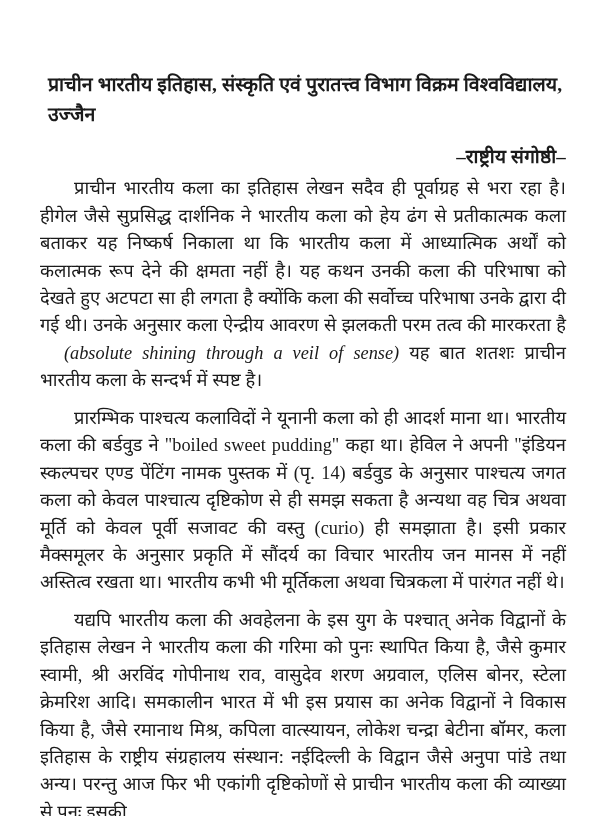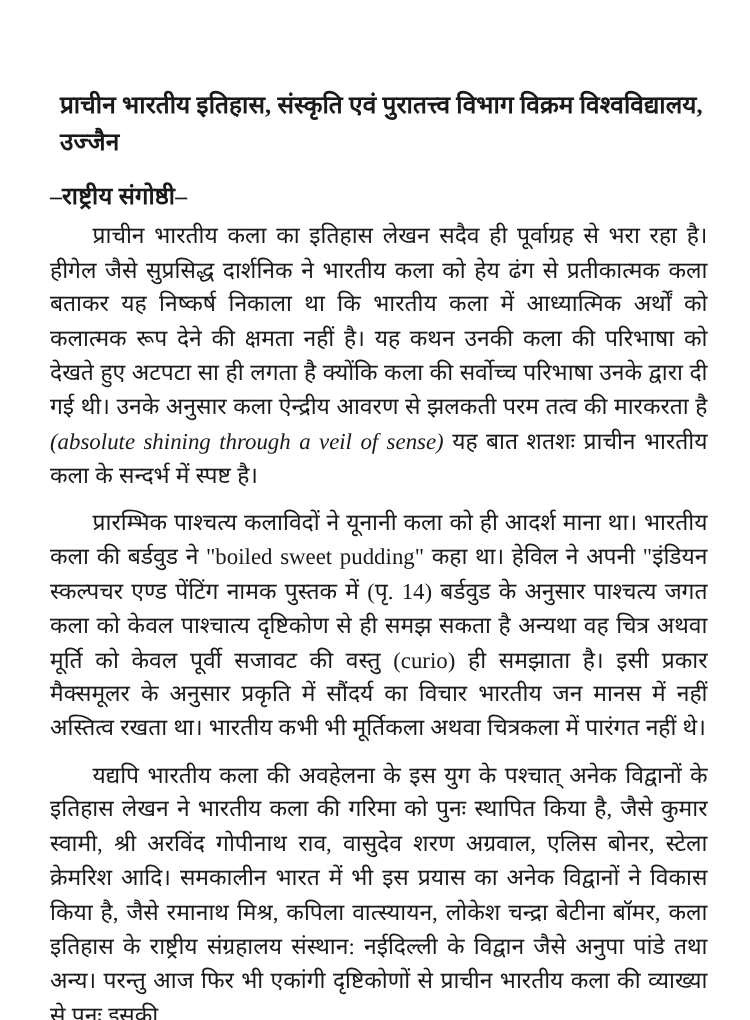--- a/index.html
+++ b/index.html
@@ -25,21 +25,21 @@
   .dept-heading {
     font-size: 19.5px;
     font-weight: bold;
     line-height: 1.52;
     letter-spacing: 0.1px;
     margin: 0 0 4px 0;
     padding-left: 8px;
     text-align: left;
   }
   .subtitle {
-    text-align: left;
+    text-align: right;
     font-size: 19px;
     font-weight: bold;
     margin: 14px 0 6px 0;
     letter-spacing: 0.2px;
   }
   .main-title {
     text-align: center;
     font-size: 25.5px;
     font-weight: bold;
     margin: 8px 0 14px 0;
@@ -55,20 +55,21 @@
     word-spacing: 0.4px;
   }
   .para:last-child {
     margin-bottom: 0;
   }
   .ital {
     font-style: italic;
   }
   .latin {
     font-family: "Liberation Serif", "DejaVu Serif", serif;
+    margin-left: 24px;
   }
 </style>
 </head>
 <body>
 
 <div class="page">
 
   <h1 class="dept-heading">प्राचीन भारतीय इतिहास, संस्कृति एवं पुरातत्त्व विभाग विक्रम विश्वविद्यालय, उज्जैन</h1>
 
   <div class="subtitle">–राष्ट्रीय संगोष्ठी–</div>

